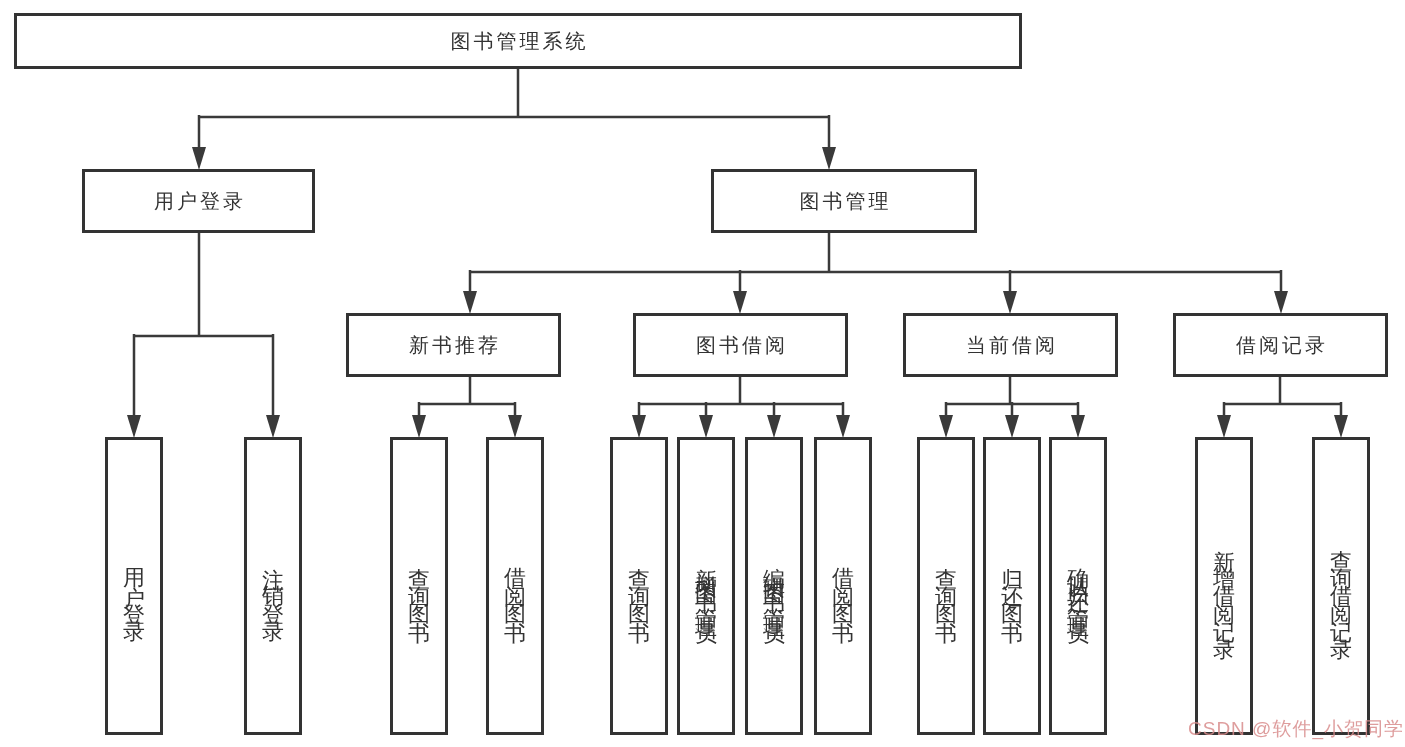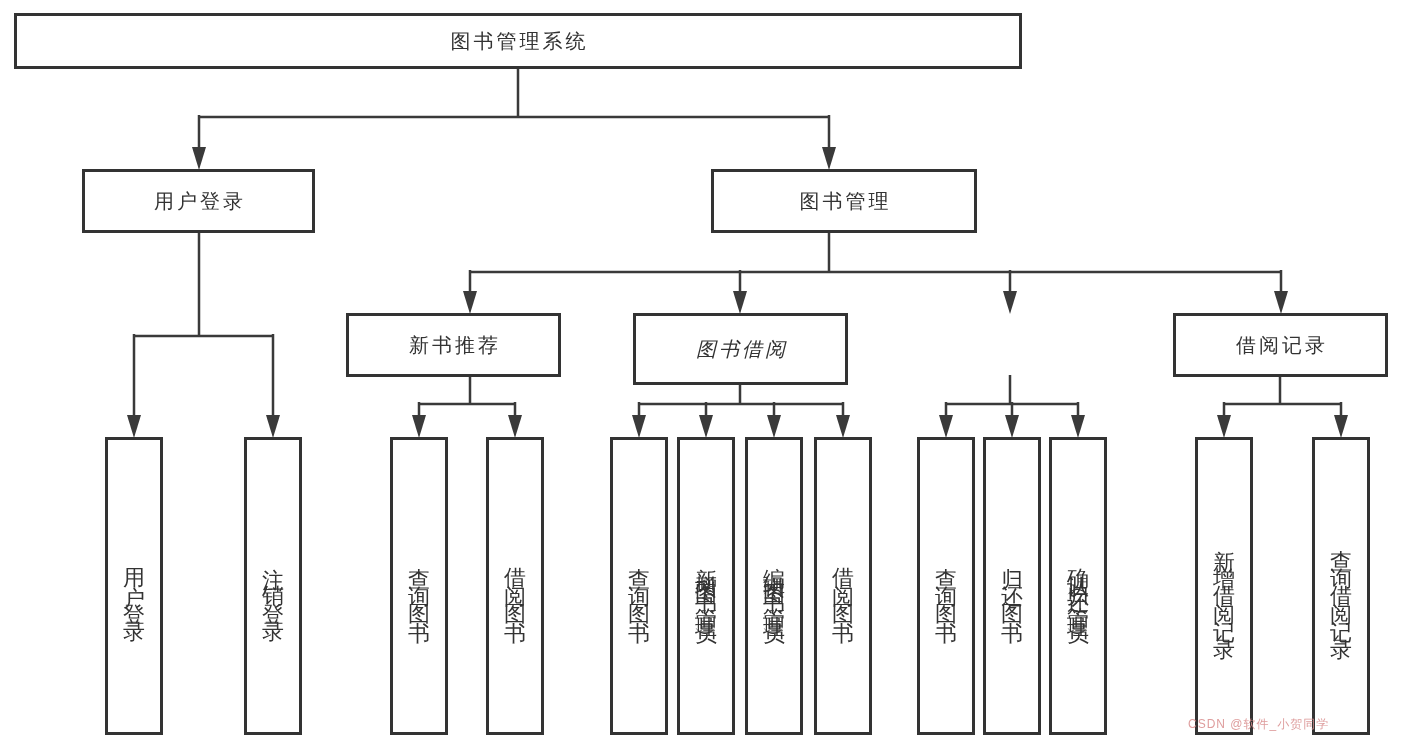--- a/index.html
+++ b/index.html
@@ -52,21 +52,21 @@
     letter-spacing: 18px;
     line-height: 1;
   }
   .box.v.long .lbl {
     letter-spacing: 8px;
   }
   #watermark {
     position: absolute;
     left: 1188px;
     top: 716px;
-    font-size: 12px;
+    font-size: 19px;
     letter-spacing: 1px;
     color: rgba(216, 140, 140, 0.85);
     z-index: 5;
     white-space: nowrap;
   }
 </style>
 </head>
 <body>
 
 <div id="canvas">
@@ -118,22 +118,25 @@
   <div class="box h" style="left:82px; top:169px; width:233px; height:64px;">
     <span class="lbl">用户登录</span>
   </div>
   <div class="box h" style="left:711px; top:169px; width:266px; height:64px;">
     <span class="lbl">图书管理</span>
   </div>
 
   <div class="box h" style="left:346px; top:313px; width:215px; height:64px;">
     <span class="lbl">新书推荐</span>
   </div>
-  <div class="box h" style="left:633px; top:313px; width:215px; height:72px;font-style:italic;">
+  <div class="box h" style="left:633px; top:313px; width:215px; height:64px;">
     <span class="lbl">图书借阅</span>
+  </div>
+  <div class="box h" style="left:903px; top:313px; width:215px; height:64px;">
+    <span class="lbl">当前借阅</span>
   </div>
   <div class="box h" style="left:1173px; top:313px; width:215px; height:64px;">
     <span class="lbl">借阅记录</span>
   </div>
 
   <div class="box v" style="left:105px; top:437px; width:58px; height:298px;">
     <span class="lbl">用户登录</span>
   </div>
   <div class="box v" style="left:244px; top:437px; width:58px; height:298px;">
     <span class="lbl">注销登录</span>

